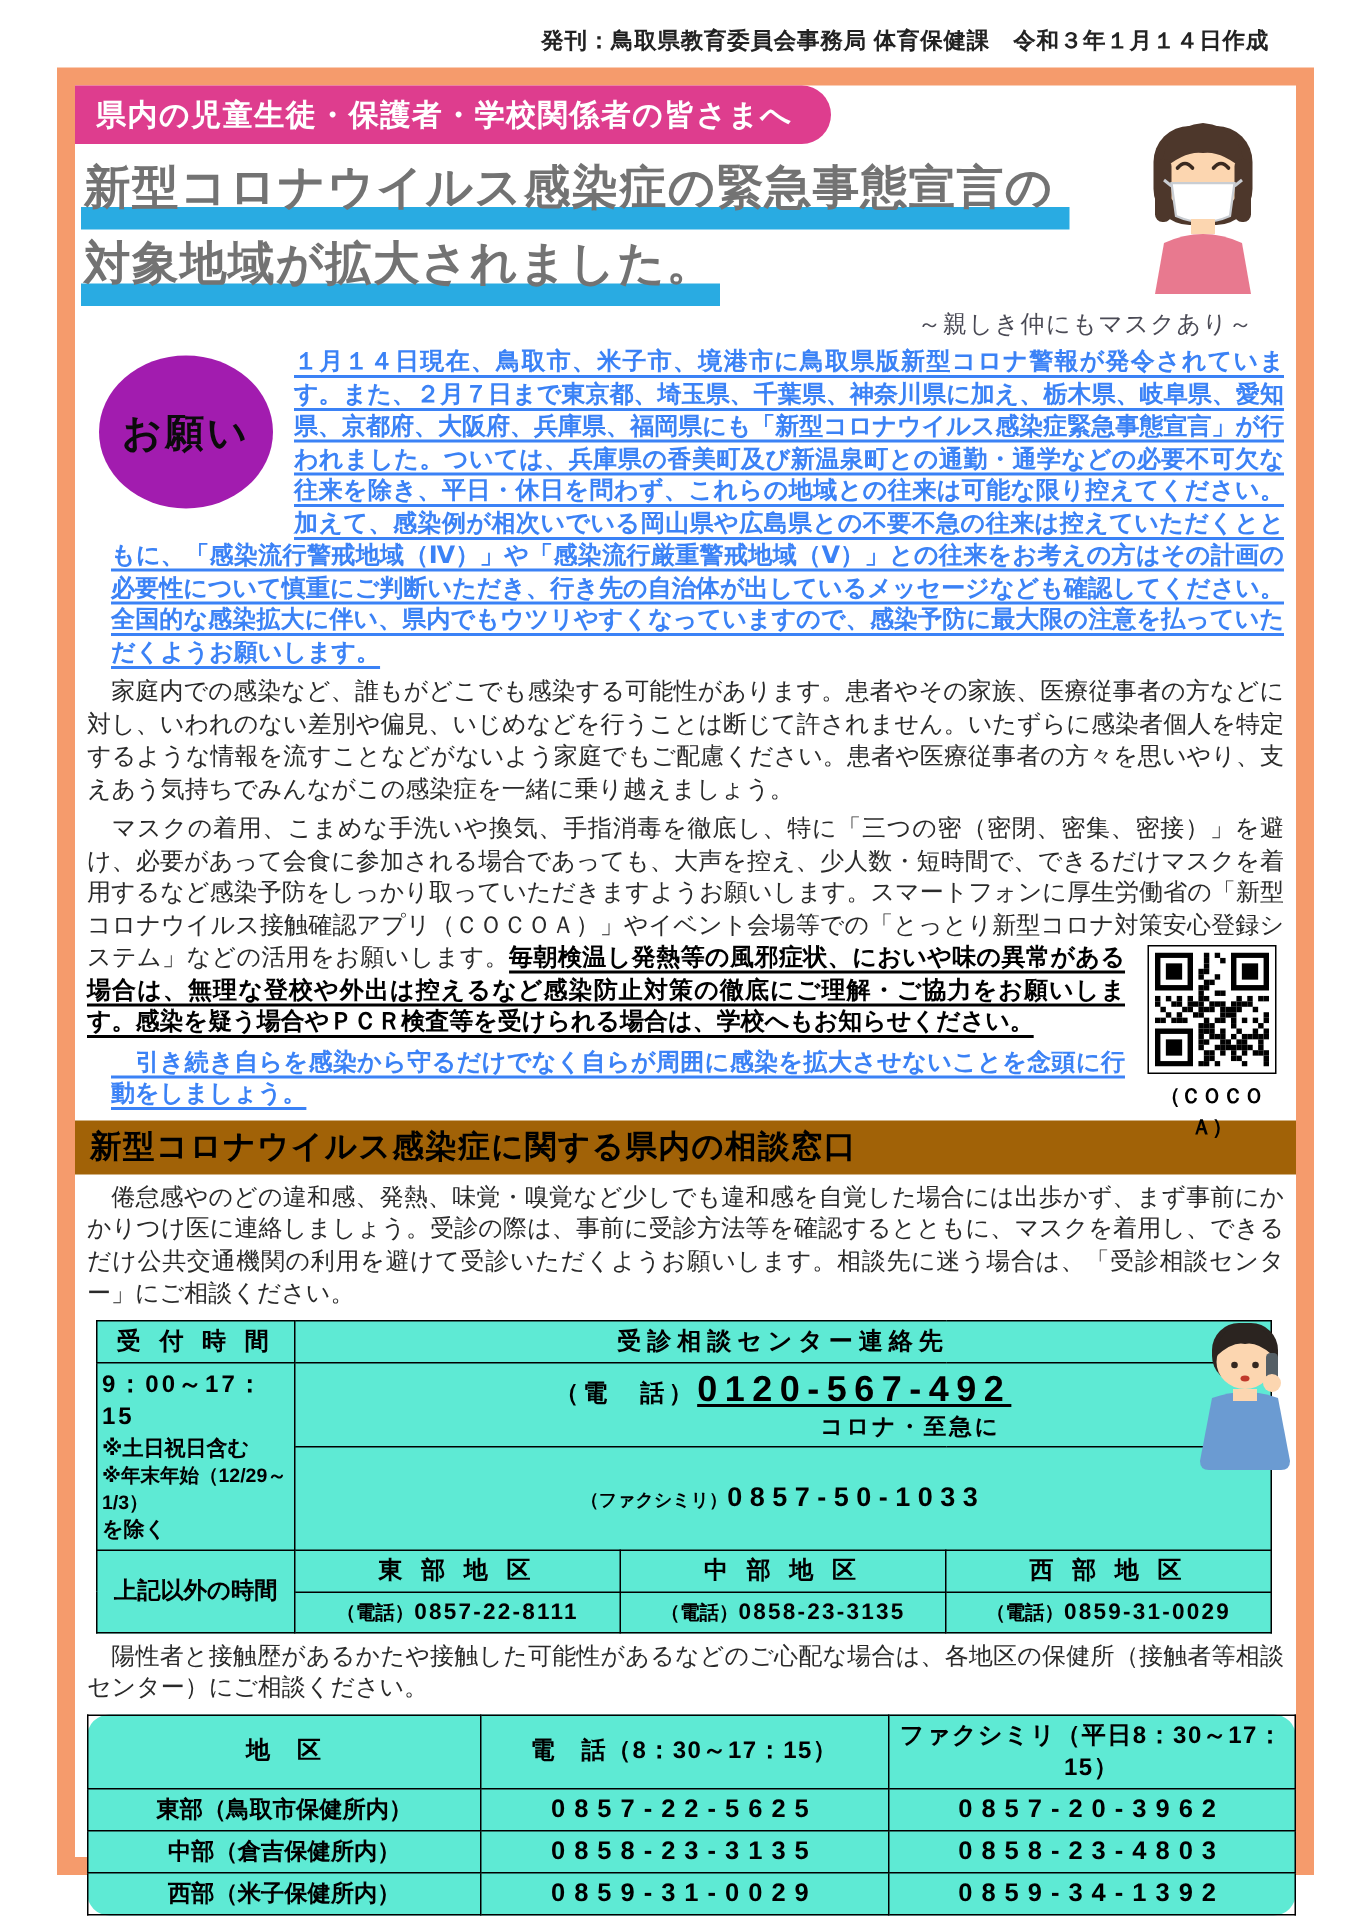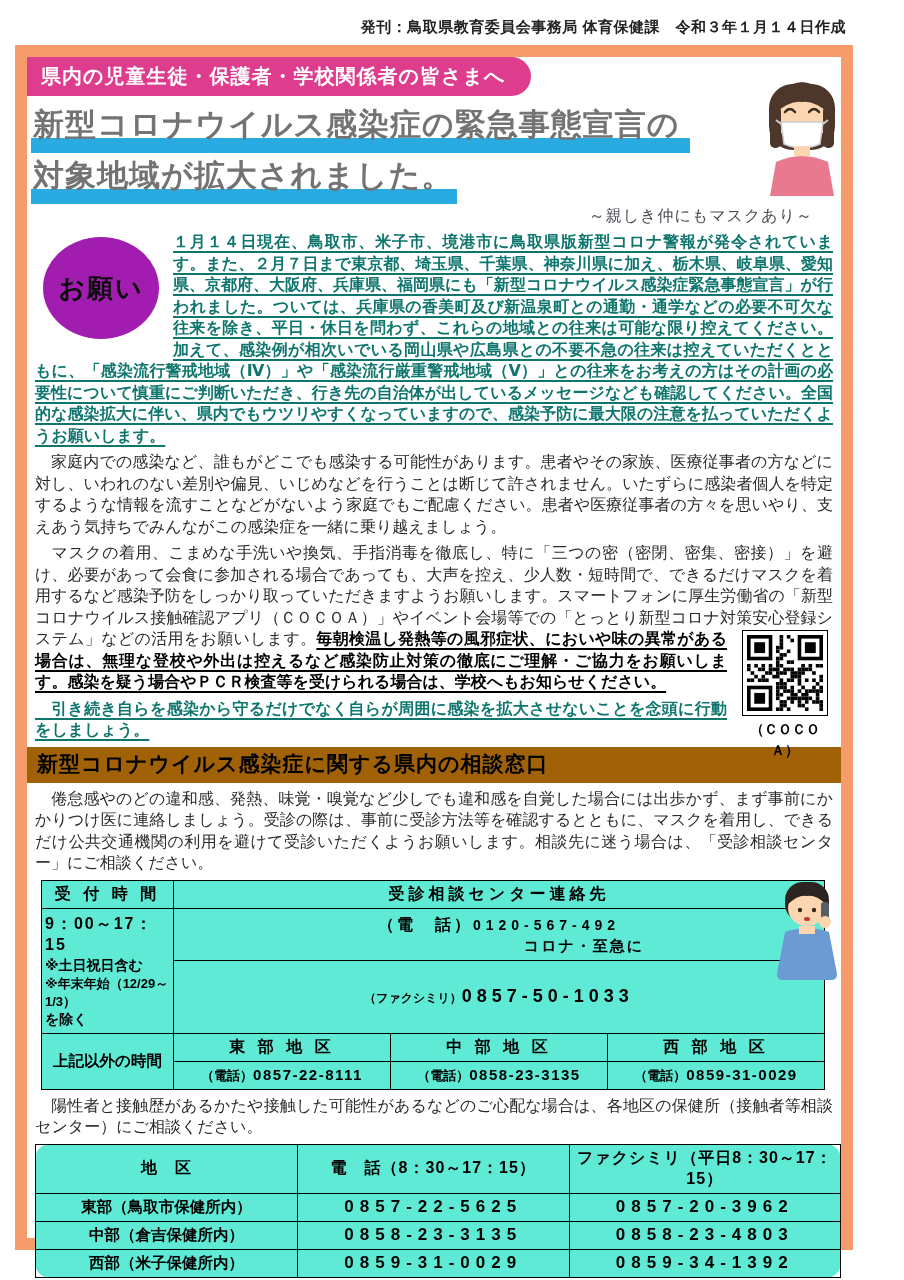--- a/index.html
+++ b/index.html
@@ -1,40 +1,40 @@
 <!DOCTYPE html>
 <html><head>
 <meta charset="utf-8">
 <style>
   * { margin:0; padding:0; box-sizing:border-box; }
   body { background:#ffffff; font-family:"Liberation Sans","DejaVu Sans",sans-serif; }
   .page { position:relative; width:904px; height:1280px; background:#fff; overflow:hidden; color:#1a1a1a; }
 
   .publisher { position:absolute; top:18px; right:58px; font-size:15px; font-weight:bold; color:#222; letter-spacing:.5px; }
 
-  .frame { position:absolute; left:15px; top:45px; width:838px; height:1205px; border:12px solid #F59B6C; background:#fff; }
+  .frame { position:absolute; left:38px; top:45px; width:838px; height:1205px; border:12px solid #F59B6C; background:#fff; }
 
   .banner { width:fit-content; max-width:640px; background:#DE3D8E; color:#fff; font-size:20px; font-weight:bold; padding:6px 26px 6px 14px; border-radius:0 20px 20px 0; letter-spacing:1px; }
 
   .title-wrap { position:relative; z-index:0; margin:10px 0 0 6px; }
   .title-line { position:relative; display:inline-block; font-size:31px; font-weight:bold; color:#737373; letter-spacing:1px; line-height:1.2; }
   .title-line::after { content:""; position:absolute; left:-2px; bottom:-10px; height:15px; background:#29ABE2; z-index:-1; }
   .title-row { margin-bottom:14px; }
   .hl1::after { right:-10px; }
   .hl2::after { right:-4px; }
 
   .tagline { text-align:right; padding-right:28px; font-size:16px; color:#4a4a55; margin-top:-2px; letter-spacing:1px; }
 
   .girl-illust { position:absolute; top:70px; left:752px; z-index:3; }
 
   .content { padding:4px 8px 0 8px; font-size:16px; line-height:21.5px; text-align:justify; }
   .onegai-circle { float:left; width:116px; height:102px; border-radius:50%; background:#a21caf; display:flex; align-items:center; justify-content:center; font-size:26px; font-weight:bold; color:#0b0b0b; letter-spacing:2px; margin:6px 14px 2px 8px; }
   .content p { margin-bottom:5px; color:#2a2a2a; }
   .bold-ul { font-weight:bold; color:#000; text-decoration:underline; text-decoration-thickness:1.5px; text-underline-offset:4px; }
-  p.bold-ul { color:#0f766e; }
+  p.bold-ul { color:#3b82f6;margin-left:16px; }
 
   .qr-float { float:right; width:96px; text-align:center; margin:2px 0 2px 10px; }
   .qr-box { display:inline-block; border:1.5px solid #000; padding:4px; background:#fff; line-height:0; }
   .qr-caption { display:block; font-size:14px; font-weight:bold; color:#000; margin-top:2px; letter-spacing:0; }
 
   .section-header { background:#a16207; color:#000; font-size:21px; font-weight:bold; padding:3px 10px 5px 10px; margin-top:6px; letter-spacing:1px; }
   .intro, .note { font-size:16px; line-height:21.5px; color:#2a2a2a; text-align:justify; padding:5px 8px 2px 8px; }
 
   table { border-collapse:collapse; background:#5eead4; }
   td, th { border:1.5px solid #000; font-weight:bold; color:#000; }
@@ -43,21 +43,21 @@
   .t1 .c1 { width:132px; }
   .t1 th { font-size:16px; letter-spacing:4px; text-align:center; padding:3px 0; }
   .t1 .hours { vertical-align:top; text-align:left; padding:4px 3px; line-height:1.35; }
   .hours .h0 { font-size:16px; letter-spacing:2px; }
   .hours .h1 { font-size:14px; }
   .hours .h2 { font-size:13px; }
   .hours .h3 { font-size:14px; }
   .phone-cell { text-align:center; padding:4px 0 2px 0; }
   .phone-cell .lbl { font-size:16px; letter-spacing:3px; }
   .num { font-family:"Liberation Sans","DejaVu Sans",sans-serif; letter-spacing:5px; }
-  .phone-cell .big { font-size:14px; }
+  .phone-cell .big { font-size:24px;text-decoration:underline; }
   .phone-note { font-size:15px; padding-left:170px; letter-spacing:2px; margin-top:1px; }
   .fax-cell { text-align:center; padding:23px 0; }
   .fax-cell .lbl { font-size:12px; }
   .fax-cell .big { font-size:18px; letter-spacing:5px; }
   .other-cell { text-align:center; font-size:15.5px; }
   .dist-h { font-size:15.5px; letter-spacing:3px; padding:3px 0; }
   .dist-t { text-align:center; font-size:15px; padding:4px 0; }
   .dist-t .lbl { font-size:13px; letter-spacing:0; }
   .dist-t .n { letter-spacing:1.5px; }
 

